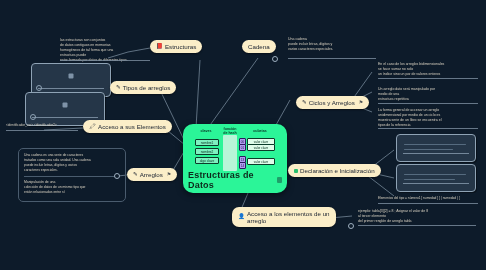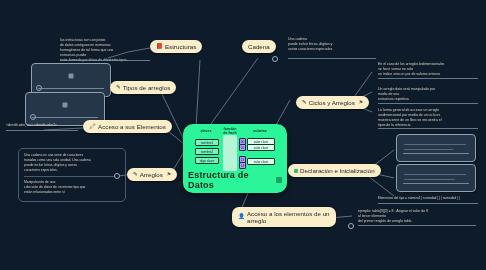--- a/index.html
+++ b/index.html
@@ -161,21 +161,21 @@
       <div class="idx" style="top:10px;">00</div>
       <div class="idx" style="top:16px;">01</div>
       <div class="idx" style="top:28px;">13</div>
       <div class="idx" style="top:34px;">14</div>
 
       <div class="bucket" style="top:10px;">valor clave</div>
       <div class="bucket" style="top:16px;">valor clave</div>
       <div class="bucket" style="top:30px;">valor clave</div>
     </div>
     <div class="center-title">
-      <span>Estructura de Datos</span>
+      <span>Estructuras de Datos</span>
       <span class="center-badge"></span>
     </div>
   </div>
 
   <div class="node" style="left:150px;top:40px;">
     <span class="ico">📕</span>
     <span>Estructuras</span>
   </div>
 
   <div class="node" style="left:242px;top:40px;">

